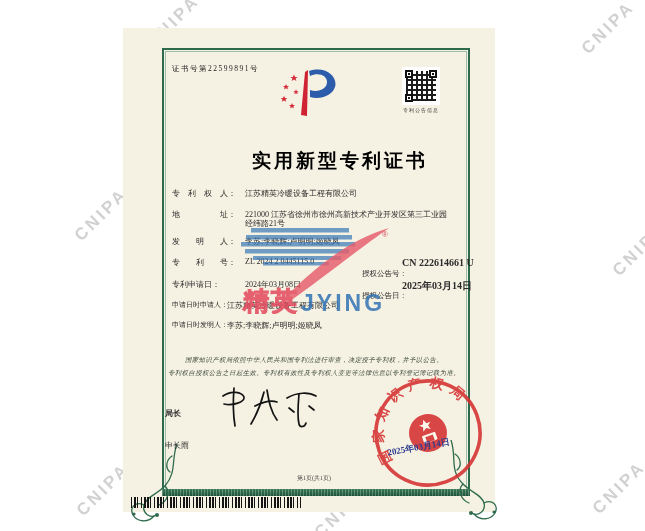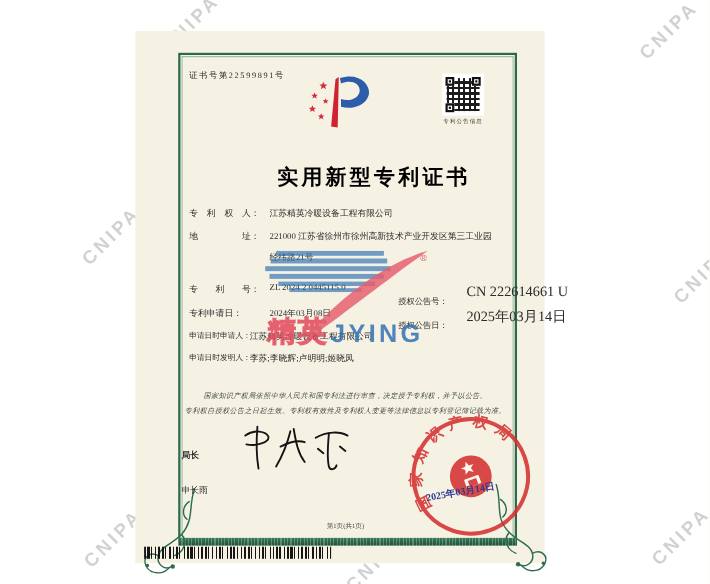--- a/index.html
+++ b/index.html
@@ -31,22 +31,22 @@
   .qr .finder::after{content:"";position:absolute;inset:1px;background:#111;}
   .qr .f1{left:0;top:0}.qr .f2{right:0;top:0}.qr .f3{left:0;bottom:0}
   .qr-caption{position:absolute;left:268px;top:79px;width:60px;text-align:center;
       font-size:5px;letter-spacing:1px;color:#333;}
   
   .row{position:absolute;left:49px;width:300px;font-size:8px;white-space:nowrap;}
   .lbl{display:inline-block;width:73px;vertical-align:top;}
   .lbl.narrow{width:55px;font-size:7px;}
   .val{vertical-align:top;}
   .lbl2{position:absolute;left:190px;top:0;font-size:7.5px;margin-top:12px;}
-  .val2{position:absolute;left:252px;top:0;font-size:13px;}
-  .addr2{position:absolute;left:122px;top:200px;font-size:8px;font-family:Liberation Serif, serif;}
+  .val2{position:absolute;left:230px;top:0;font-size:10px;font-weight:bold;}
+  .addr2{position:absolute;left:122px;top:190px;font-size:8px;font-family:Liberation Serif, serif;}
   
   .para{position:absolute;left:39px;width:304px;text-align:center;font-style:italic;
         font-size:6.4px;color:#3d4a3d;letter-spacing:.4px;white-space:nowrap;}
   .p1{top:328px}.p2{top:341px}
   .director-label{position:absolute;left:42px;top:380px;font-size:8px;font-weight:bold;text-align:right;}
   .director-name{position:absolute;left:42px;top:412px;font-size:8px;font-weight:normal;}
   .signature{position:absolute;left:96px;top:356px;}
   .seal{position:absolute;left:248px;top:348px;pointer-events:none;}
   .footer-page{position:absolute;left:39px;top:446px;width:304px;text-align:center;font-size:6px;color:#444;}
   .barcode{position:absolute;left:8px;top:469px;width:170px;height:11px;
@@ -130,20 +130,23 @@
 
     <div class="title">实用新型专利证书</div>
 
     <div class="row" style="top:160px">
       <span class="lbl">专　利　权　人：</span><span class="val">江苏精英冷暖设备工程有限公司</span>
     </div>
     <div class="row" style="top:181px">
       <span class="lbl">地　　　　　址：</span><span class="val">221000 江苏省徐州市徐州高新技术产业开发区第三工业园</span>
     </div>
     <div class="addr2">经纬路21号</div>
+    <div class="row" style="top:208px">
+      <span class="lbl">发　　明　　人：</span><span class="val">李苏;李晓辉;卢明明;姬晓凤</span>
+    </div>
     <div class="row" style="top:229px">
       <span class="lbl">专　　利　　号：</span><span class="val">ZL 2024 2 0445115.0</span>
       <span class="lbl2">授权公告号：</span>
       <span class="val2">CN 222614661 U</span>
     </div>
     <div class="row" style="top:251px">
       <span class="lbl">专利申请日：</span><span class="val">2024年03月08日</span>
       <span class="lbl2">授权公告日：</span>
       <span class="val2">2025年03月14日</span>
     </div>

